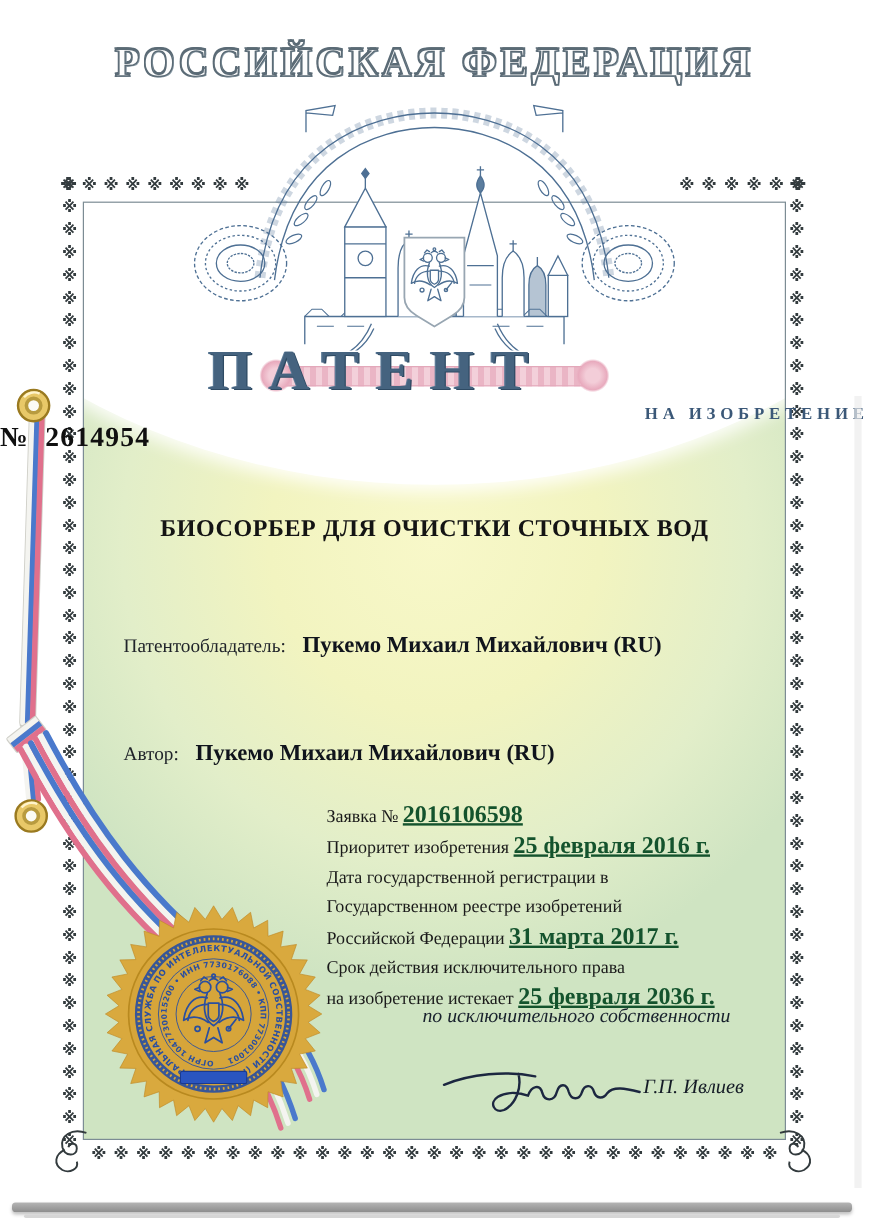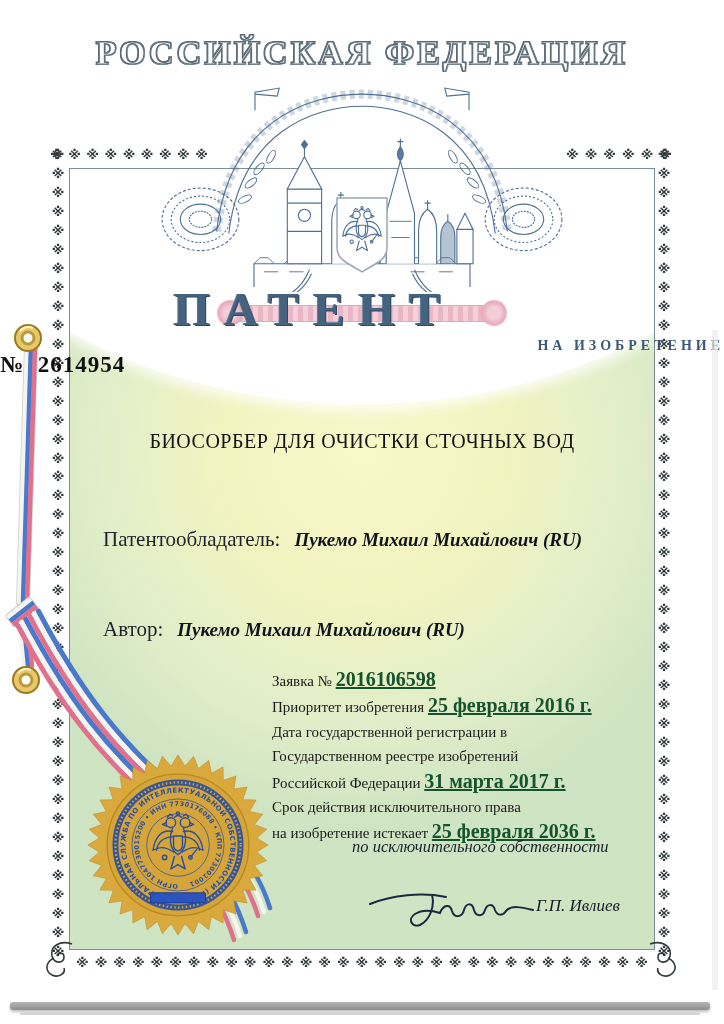--- a/index.html
+++ b/index.html
@@ -38,24 +38,24 @@
   .patent-word{left:0;top:282px;width:628px;text-align:center;z-index:6;
     font-size:47px;font-weight:bold;letter-spacing:14px;color:#45637f;
     text-shadow:1px 1px 0 #2e4a63, -1px 0 0 #5d7b97;}
   .subtype{left:0;top:338px;width:724px;text-align:right;z-index:6;
     font-size:14px;font-weight:bold;letter-spacing:4px;color:#3b5878;}
   .number-line{left:0;top:352px;width:724px;text-align:left;z-index:6;
     font-size:23px;font-weight:bold;color:#101010;letter-spacing:1px;}
 
   
   .title{left:40px;top:430px;width:644px;text-align:center;z-index:6;
-    font-size:20px;font-weight:normal;letter-spacing:.5px;color:#141414;}
+    font-size:20px;font-weight:bold;letter-spacing:.5px;color:#141414;}
   .field-row{z-index:6;white-space:nowrap;color:#20242a;}
-  .field-row .lbl{font-size:21px;font-family:Liberation Serif, serif;}
-  .field-row .val{font-size:19px;font-weight:bold;font-style:italic;color:#10141c;margin-left:10px;}
+  .field-row .lbl{font-size:16px;font-family:Liberation Serif, serif;}
+  .field-row .val{font-size:19px;font-weight:bold;color:#10141c;margin-left:10px;}
   .holder{left:103px;top:527px;}
   .author{left:103px;top:617px;}
 
   .details{left:272px;top:667px;width:350px;z-index:6;font-size:15px;line-height:24.4px;color:#1a1a1a;}
   .details b{font-size:20px;color:#14532d;text-decoration:underline;}
 
   .sig-title{left:352px;top:835px;width:310px;z-index:6;font-style:italic;font-size:16.5px;line-height:23px;color:#17202c;}
   .signer{left:536px;top:896px;z-index:6;font-style:italic;font-size:17px;color:#141b26;}
   .sig-svg{left:366px;top:886px;z-index:6;}
 

